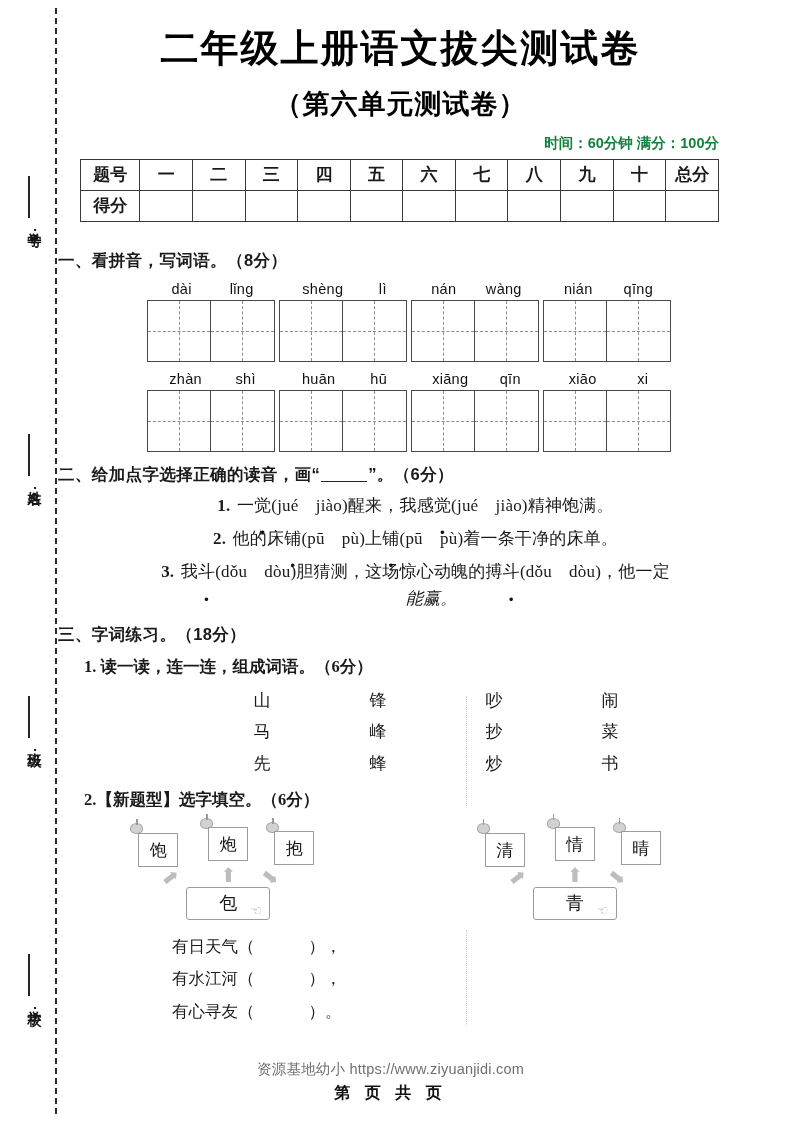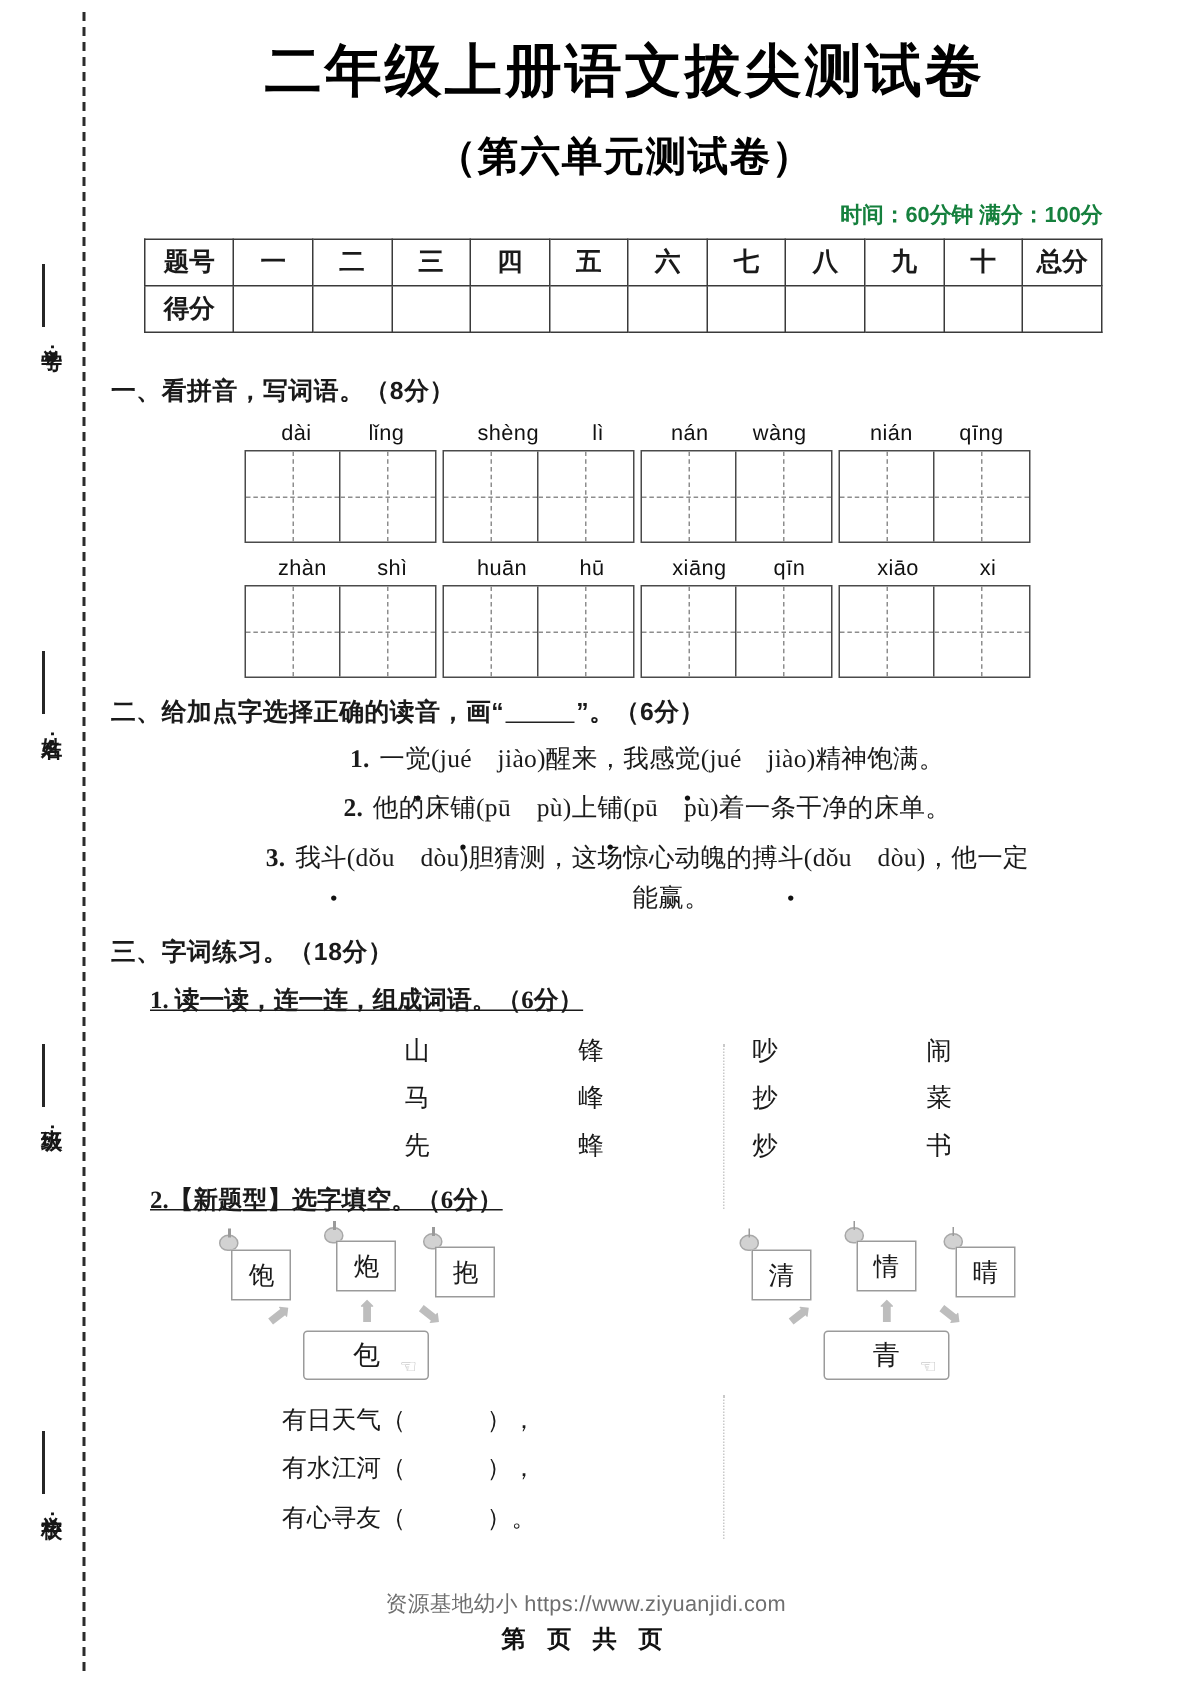--- a/index.html
+++ b/index.html
@@ -48,21 +48,21 @@
     border-left: 2px solid #262626;
   }
   .vl-1 { top: 222px; }
   .vl-2 { top: 480px; }
   .vl-3 { top: 742px; }
   .vl-4 { top: 1000px; }
 
   
   .page {
     position: absolute;
-    left: 62px; top: 0;
+    left: 46px; top: 0;
     width: 731px; height: 980px;
     padding: 0 30px 0 8px;
   }
 
   
   .title-main {
     text-align: center;
     font-family: "Liberation Sans", "DejaVu Sans", sans-serif;
     font-size: 38px;
     font-weight: bold;
@@ -168,21 +168,21 @@
   
   .qitem {
     font-family: "Liberation Serif", "DejaVu Serif", serif;
     font-size: 17px;
     line-height: 1.55;
     margin: 7px 0 0 30px;
     letter-spacing: 0.2px;
     text-align: center;
   }
   .qitem .num { font-weight: bold; margin-right: 2px; }
-  .qitem .cont { margin-left: 32px; }
+  .qitem .cont { margin-left: 32px; font-style: italic; }
   .dotted {
     position: relative;
     display: inline-block;
   }
   .dotted::after {
     content: "·";
     position: absolute;
     left: 50%;
     bottom: -13px;
     transform: translateX(-50%);
@@ -190,21 +190,20 @@
     line-height: 0;
     font-weight: bold;
     color: #111;
   }
 
   .sub-head {
     font-family: "Liberation Serif", "DejaVu Serif", serif;
     font-size: 16.5px;
     font-weight: bold;
     margin: 10px 0 0 30px;
-    text-decoration: underline;
   }
 
   
   .match-grid {
     display: flex;
     margin: 7px 0 0 0;
     padding-left: 150px;
   }
   .match-col {
     width: 116px;

